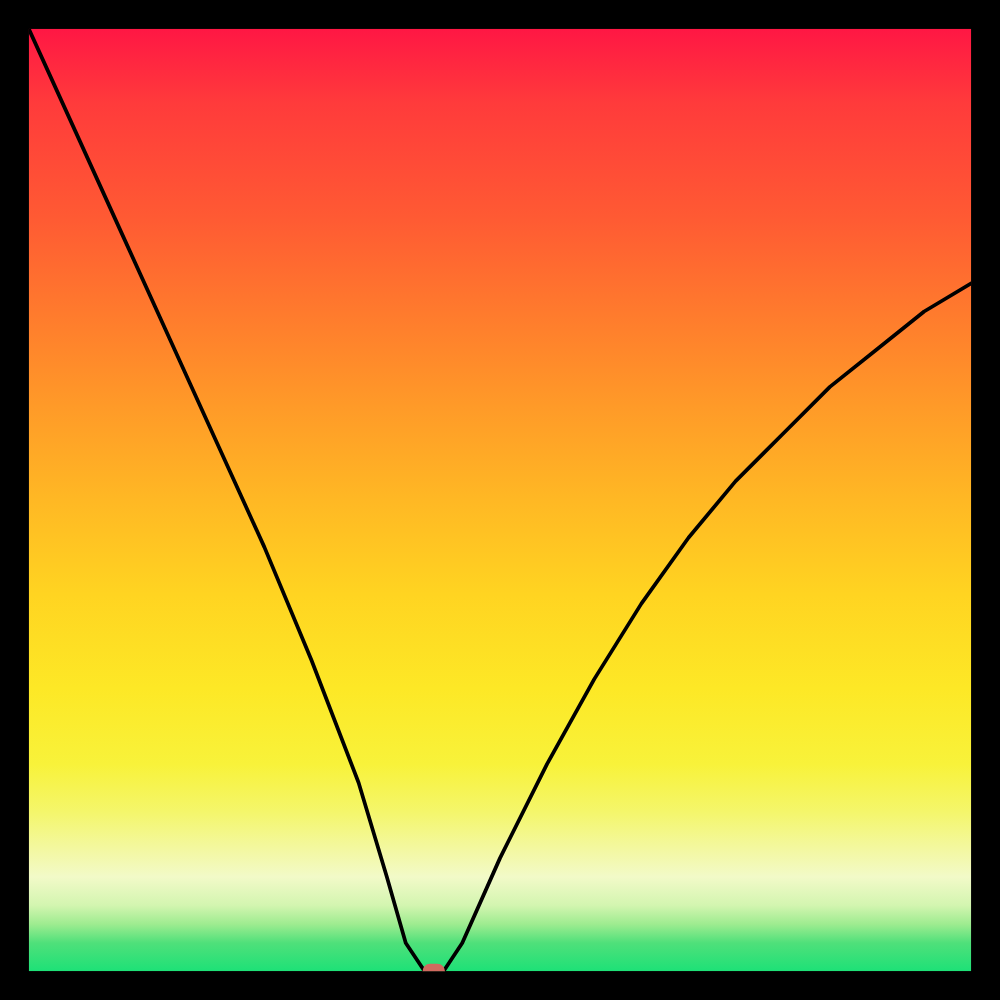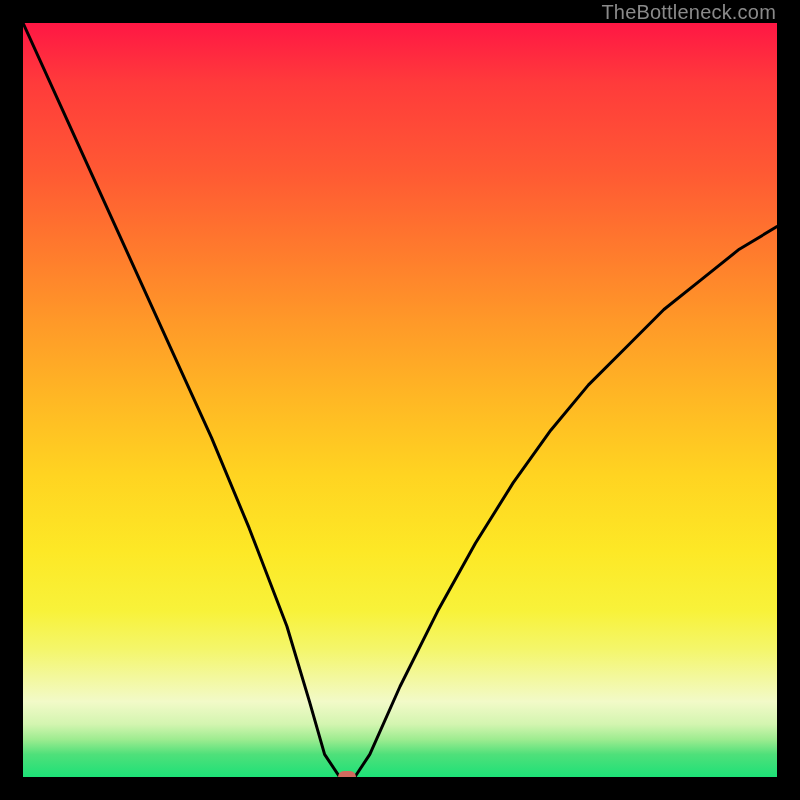--- a/index.html
+++ b/index.html
@@ -74,21 +74,20 @@
     height: 12px;
     background: #d16a5f;
     border-radius: 6px;
     transform: translate(-50%, -50%);
   }
 </style>
 </head>
 <body>
 
 <div class="frame">
-  <div class="watermark">TheBottleneck.com</div>
   <div class="plot-area">
     <div class="gradient-bg"></div>
     <svg class="curve" viewBox="0 0 754 754" preserveAspectRatio="none">
       <path id="curve-path" d="M0.0 0.0 L37.7 82.9 L75.4 165.9 L113.1 248.8 L150.8 331.8 L188.5 414.7 L226.2 505.2 L263.9 603.2 L286.5 678.6 L301.6 731.4 L316.7 754.0 L331.8 754.0 L346.8 731.4 L377.0 663.5 L414.7 588.1 L452.4 520.3 L490.1 459.9 L527.8 407.2 L565.5 361.9 L603.2 324.2 L640.9 286.5 L678.6 256.4 L716.3 226.2 L754.0 203.6" fill="none" stroke="#000000" stroke-width="3" stroke-linejoin="round" stroke-linecap="round"></path>
     </svg>
     <div id="marker" class="marker" style="left: 324.22px; top: 754px;"></div>
   </div>
 </div>
 
 </body></html>

